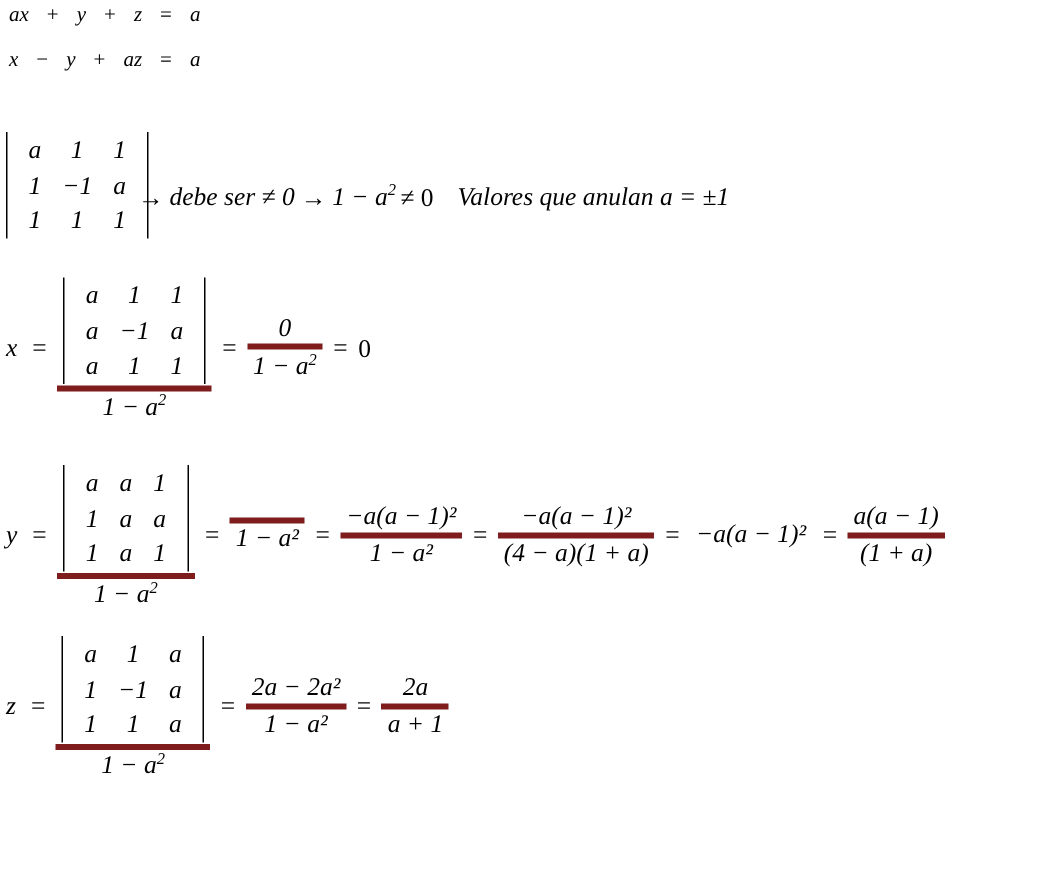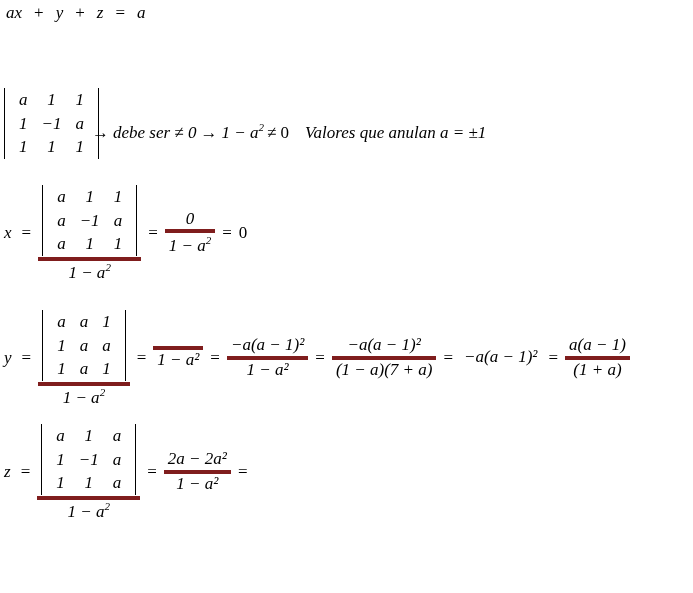--- a/index.html
+++ b/index.html
@@ -38,21 +38,21 @@
     padding: 0 3px;
   }
   
   .system {
     position: absolute;
     left: 6px;
     top: 4px;
   }
   .eq-line {
     height: 30px;
-    font-size: 17px;
+    font-size: 14px;
   }
   .sp { display: inline-block; width: 9px; }
 
   
   .det {
     display: inline-block;
     position: relative;
     vertical-align: middle;
     padding: 0 4px;
   }
@@ -122,20 +122,23 @@
 </style>
 </head>
 <body>
 
 <div class="page">
 
   <div class="system">
     <div class="eq-line math">
       <span>ax</span><span class="sp"></span><span class="op">+</span><span class="sp"></span><span>y</span><span class="sp"></span><span class="op">+</span><span class="sp"></span><span>z</span><span class="sp"></span><span class="op">=</span><span class="sp"></span><span>a</span>
     </div>
+    <div class="eq-line math">
+      <span>x</span><span class="sp"></span><span class="op">−</span><span class="sp"></span><span>y</span><span class="sp"></span><span class="op">+</span><span class="sp"></span><span>az</span><span class="sp"></span><span class="op">=</span><span class="sp"></span><span>a</span>
+    </div>
   </div>
 
   <div class="blk" id="det-main">
     <div class="inline-row">
       <span class="det">
         <span class="bar l"></span>
         <span class="bar r"></span>
         <table>
           <tbody>
               <tr>
@@ -245,21 +248,21 @@
 
       <span class="eqsign">=</span>
       <span class="frac math">
         <span class="num">−a(a − 1)²</span>
         <span class="den">1 − a²</span>
       </span>
 
       <span class="eqsign">=</span>
       <span class="frac math">
         <span class="num">−a(a − 1)²</span>
-        <span class="den">(1 − a)(7 + a)</span>
+        <span class="den">(4 − a)(1 + a)</span>
       </span>
 
       <span class="eqsign">=</span>
       <span class="frac math">
         <span class="num">−a(a − 1)²</span>
       </span>
 
       <span class="eqsign">=</span>
       <span class="frac math">
         <span class="num">a(a − 1)</span>
@@ -301,16 +304,20 @@
         <span class="den math"><span>1 − a</span><span class="sup">2</span></span>
       </span>
 
       <span class="eqsign">=</span>
       <span class="frac math">
         <span class="num">2a − 2a²</span>
         <span class="den">1 − a²</span>
       </span>
 
       <span class="eqsign">=</span>
+      <span class="frac math">
+        <span class="num">2a</span>
+        <span class="den">a + 1</span>
+      </span>
     </div>
   </div>
 
 </div>
 
 </body></html>

